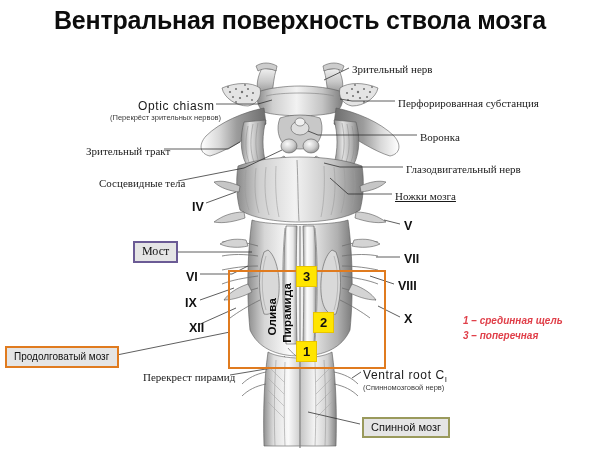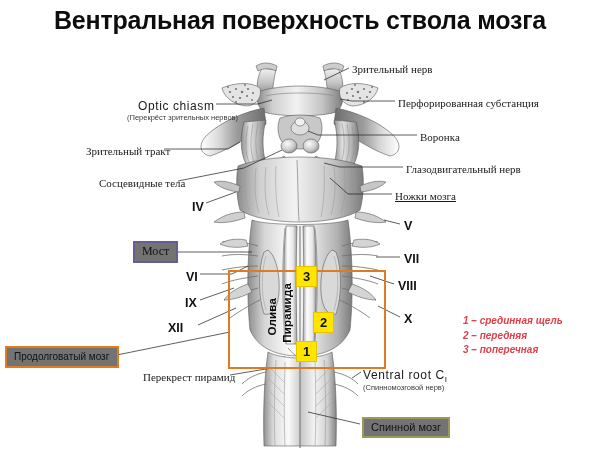--- a/index.html
+++ b/index.html
@@ -49,21 +49,21 @@
     font-weight:bold;
     font-size:12.5px;
     color:#111;
     white-space:nowrap;
   }
 
   
   .box{
     position:absolute;
     border:2px solid #6b5b95;
-    background:#737373;
+    background:#e5e5e5;
     padding:2px 7px;
     font-family:"Liberation Serif",serif;
     font-size:12px;
     color:#111;
     white-space:nowrap;
     line-height:1.15;
   }
   .box.orange{
     border-color:#e07b1f;
     font-family:"Liberation Sans",sans-serif;
@@ -429,52 +429,51 @@
     </div>
 
   <div id="marker-layer">
       <div class="marker" style="left: 296px; top: 266px;">3</div>
       <div class="marker" style="left: 313px; top: 312px;">2</div>
       <div class="marker" style="left: 296px; top: 341px;">1</div>
     </div>
 
   <div id="left-layer">
       <div class="lbl sans" style="left: 138px; top: 100px; font-size: 12px; letter-spacing: 0.6px;"><span>Optic  chiasm</span></div>
-      <div class="sub" style="position: absolute; left: 127px; top: 113px;">(Перекрёст зрительных нервов)</div>
+      <div class="sub" style="position: absolute; left: 110px; top: 113px;">(Перекрёст зрительных нервов)</div>
       <div class="lbl" style="left: 86px; top: 145px;"><span>Зрительный тракт</span></div>
       <div class="lbl" style="left: 99px; top: 177px;"><span>Сосцевидные тела</span></div>
       <div class="lbl" style="left: 143px; top: 371px;"><span>Перекрест пирамид</span></div>
     </div>
 
   <div id="right-layer">
       <div class="lbl" style="left: 352px; top: 63px;"><span>Зрительный нерв</span></div>
       <div class="lbl" style="left: 398px; top: 97px;"><span>Перфорированная субстанция</span></div>
       <div class="lbl" style="left: 420px; top: 131px;"><span>Воронка</span></div>
       <div class="lbl" style="left: 406px; top: 163px;"><span>Глазодвигательный нерв</span></div>
       <div class="lbl" style="left: 395px; top: 190px; text-decoration: underline;"><span>Ножки  мозга</span></div>
       <div class="lbl sans" style="left: 363px; top: 369px; font-size: 12px; letter-spacing: 0.6px;"><span>Ventral root C</span><sub style="font-size: 8px;">I</sub></div>
       <div class="sub" style="position: absolute; left: 363px; top: 383px;">(Спинномозговой нерв)</div>
     </div>
 
   <div id="roman-layer">
       <div class="roman" style="left: 192px; top: 200px;">IV</div>
       <div class="roman" style="left: 186px; top: 270px;">VI</div>
       <div class="roman" style="left: 185px; top: 296px;">IX</div>
-      <div class="roman" style="left: 168px; top: 321px; text-align: right;">XII</div>
+      <div class="roman" style="left: 189px; top: 321px; text-align: right;">XII</div>
       <div class="roman" style="left: 404px; top: 219px;">V</div>
       <div class="roman" style="left: 404px; top: 252px;">VII</div>
       <div class="roman" style="left: 398px; top: 279px;">VIII</div>
       <div class="roman" style="left: 404px; top: 312px;">X</div>
     </div>
 
   <div id="box-layer">
       <div class="box" style="left: 133px; top: 241px;">Мост</div>
       <div class="box orange" style="left: 5px; top: 346px; width: 96px;">Продолговатый мозг</div>
       <div class="box olive" style="left: 362px; top: 417px;">Спинной мозг</div>
     </div>
 
   <div class="legend" id="legend" style="left: 463px; top: 281px;">
       <div>1 – срединная щель</div>
-      <div>2 – передняя</div>
       <div>3 – поперечная</div>
     </div>
 
 </div>
 
 </body></html>

